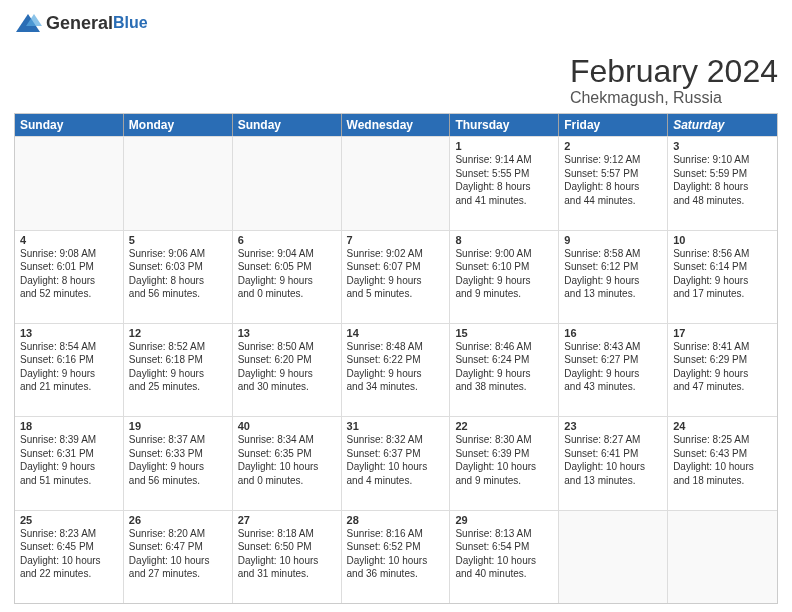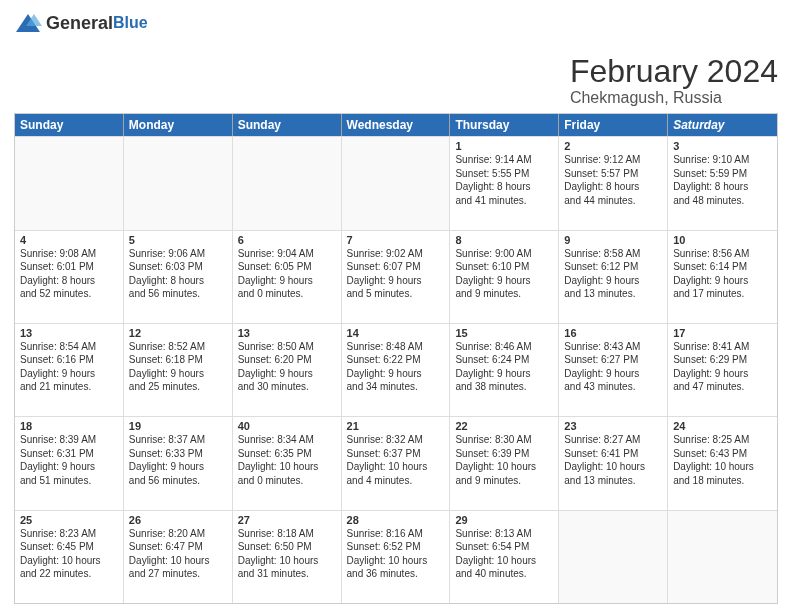--- a/index.html
+++ b/index.html
@@ -231,21 +231,21 @@
           </div>
           <div class="cal-cell">
             <span class="day-num">19</span>
             <div class="day-info">Sunrise: 8:37 AM<br>Sunset: 6:33 PM<br>Daylight: 9 hours<br>and 56 minutes.</div>
           </div>
           <div class="cal-cell">
             <span class="day-num">40</span>
             <div class="day-info">Sunrise: 8:34 AM<br>Sunset: 6:35 PM<br>Daylight: 10 hours<br>and 0 minutes.</div>
           </div>
           <div class="cal-cell">
-            <span class="day-num">21</span>
+            <span class="day-num">31</span>
             <div class="day-info">Sunrise: 8:32 AM<br>Sunset: 6:37 PM<br>Daylight: 10 hours<br>and 4 minutes.</div>
           </div>
           <div class="cal-cell">
             <span class="day-num">22</span>
             <div class="day-info">Sunrise: 8:30 AM<br>Sunset: 6:39 PM<br>Daylight: 10 hours<br>and 9 minutes.</div>
           </div>
           <div class="cal-cell">
             <span class="day-num">23</span>
             <div class="day-info">Sunrise: 8:27 AM<br>Sunset: 6:41 PM<br>Daylight: 10 hours<br>and 13 minutes.</div>
           </div>

